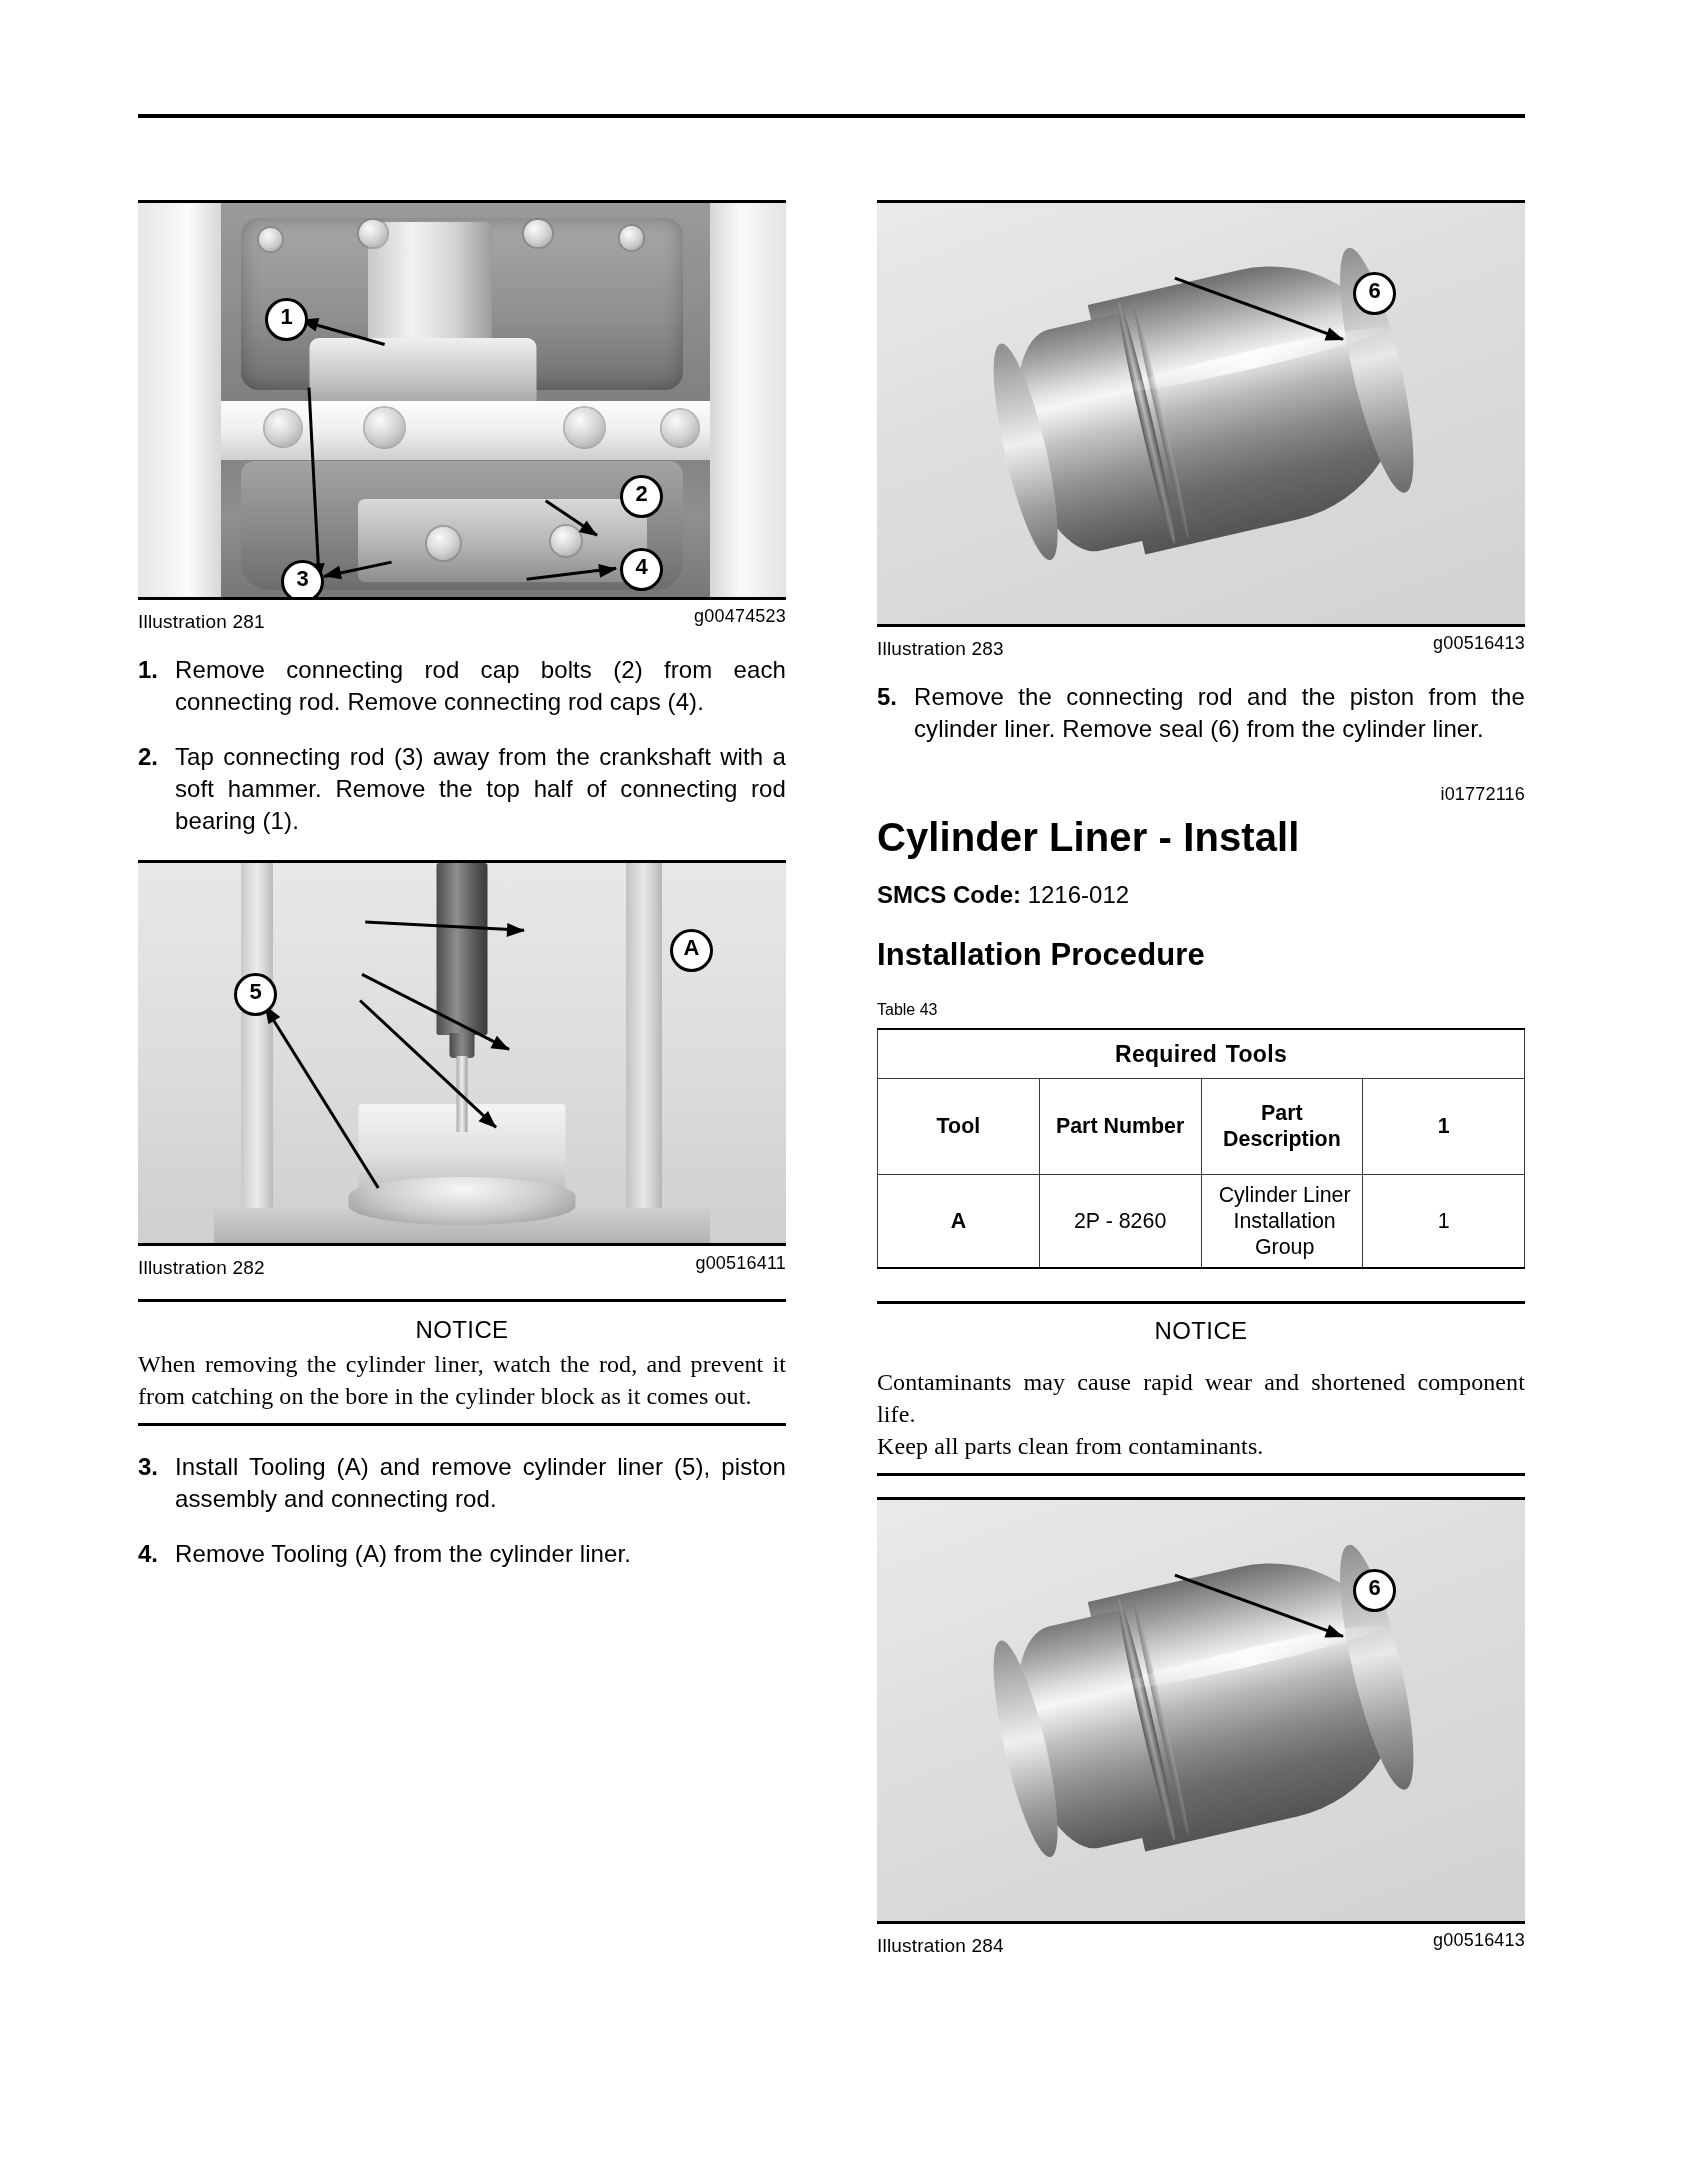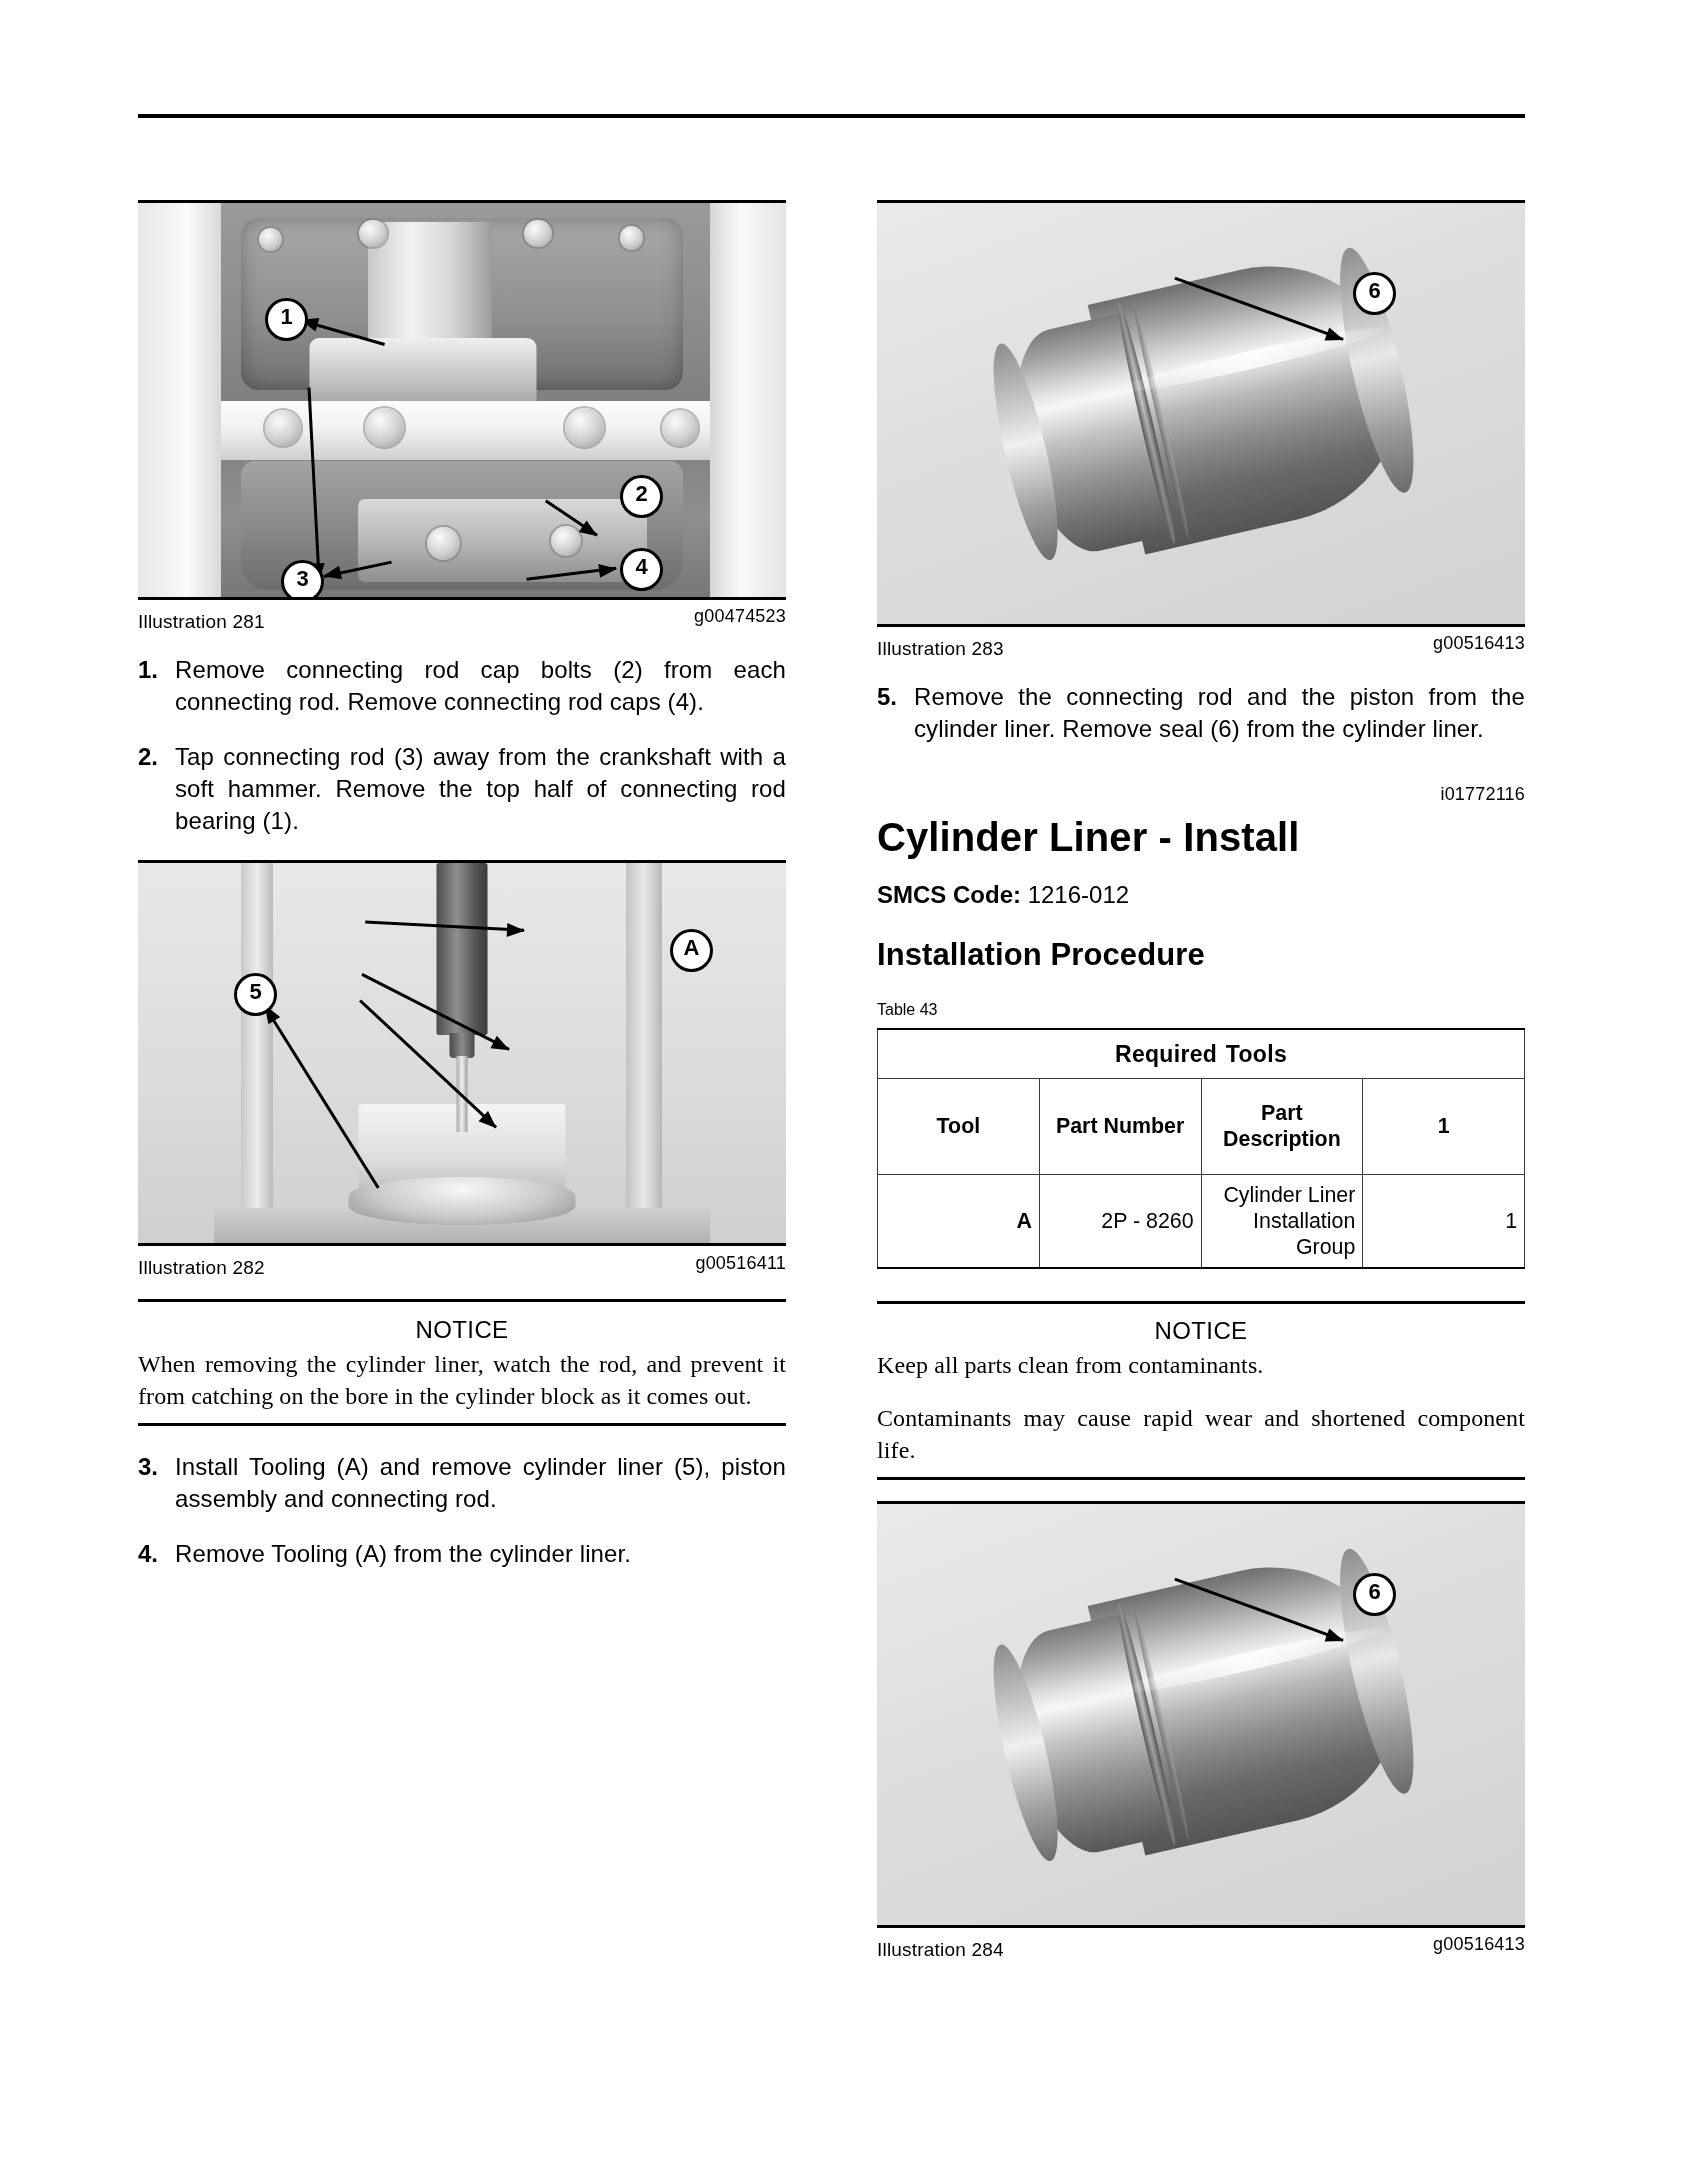--- a/index.html
+++ b/index.html
@@ -203,21 +203,21 @@
     padding: 11px 6.9px;
     letter-spacing: 0.3px;
     word-spacing: 2.1px;
   }
   table.tools tr.head-row th {
     font-weight: bold;
     text-align: center;
     height: 81px;
   }
   table.tools tr.body-row td {
-    text-align: right;
+    text-align: center;
     height: 74px;
     border-bottom: 2.8px solid #000;
     border-radius: 13px;
   }
   table.tools td.desc {
     text-align: left;
     padding-left: 12.4px;
   }
   table.tools td.tool { font-weight: bold; }
   .c-tool { width: 103px; }
@@ -536,22 +536,22 @@
         <td>2P - 8260</td>
         <td class="desc">Cylinder Liner Installation Group</td>
         <td>1</td>
       </tr>
     </tbody>
       </table>
 
     <div class="notice-block" style="margin-top:32px;">
       <div class="notice-rule-top"></div>
       <div class="notice-title">NOTICE</div>
+      <div class="notice-body notice-para">Contaminants may cause rapid wear and shortened component life.</div>
       <div class="notice-body nojustify">Keep all parts clean from contaminants.</div>
-      <div class="notice-body notice-para">Contaminants may cause rapid wear and shortened component life.</div>
       <div class="notice-rule-bottom"></div>
     </div>
 
     <div class="figure" style="margin-top:20.7px;">
       <div class="figure-frame figliner">
         <div class="photo">
           <div class="fl-bg"></div>
           <div class="fl-body">
             <div class="fl-barrel"></div>
             <div class="fl-barrel-face"></div>

